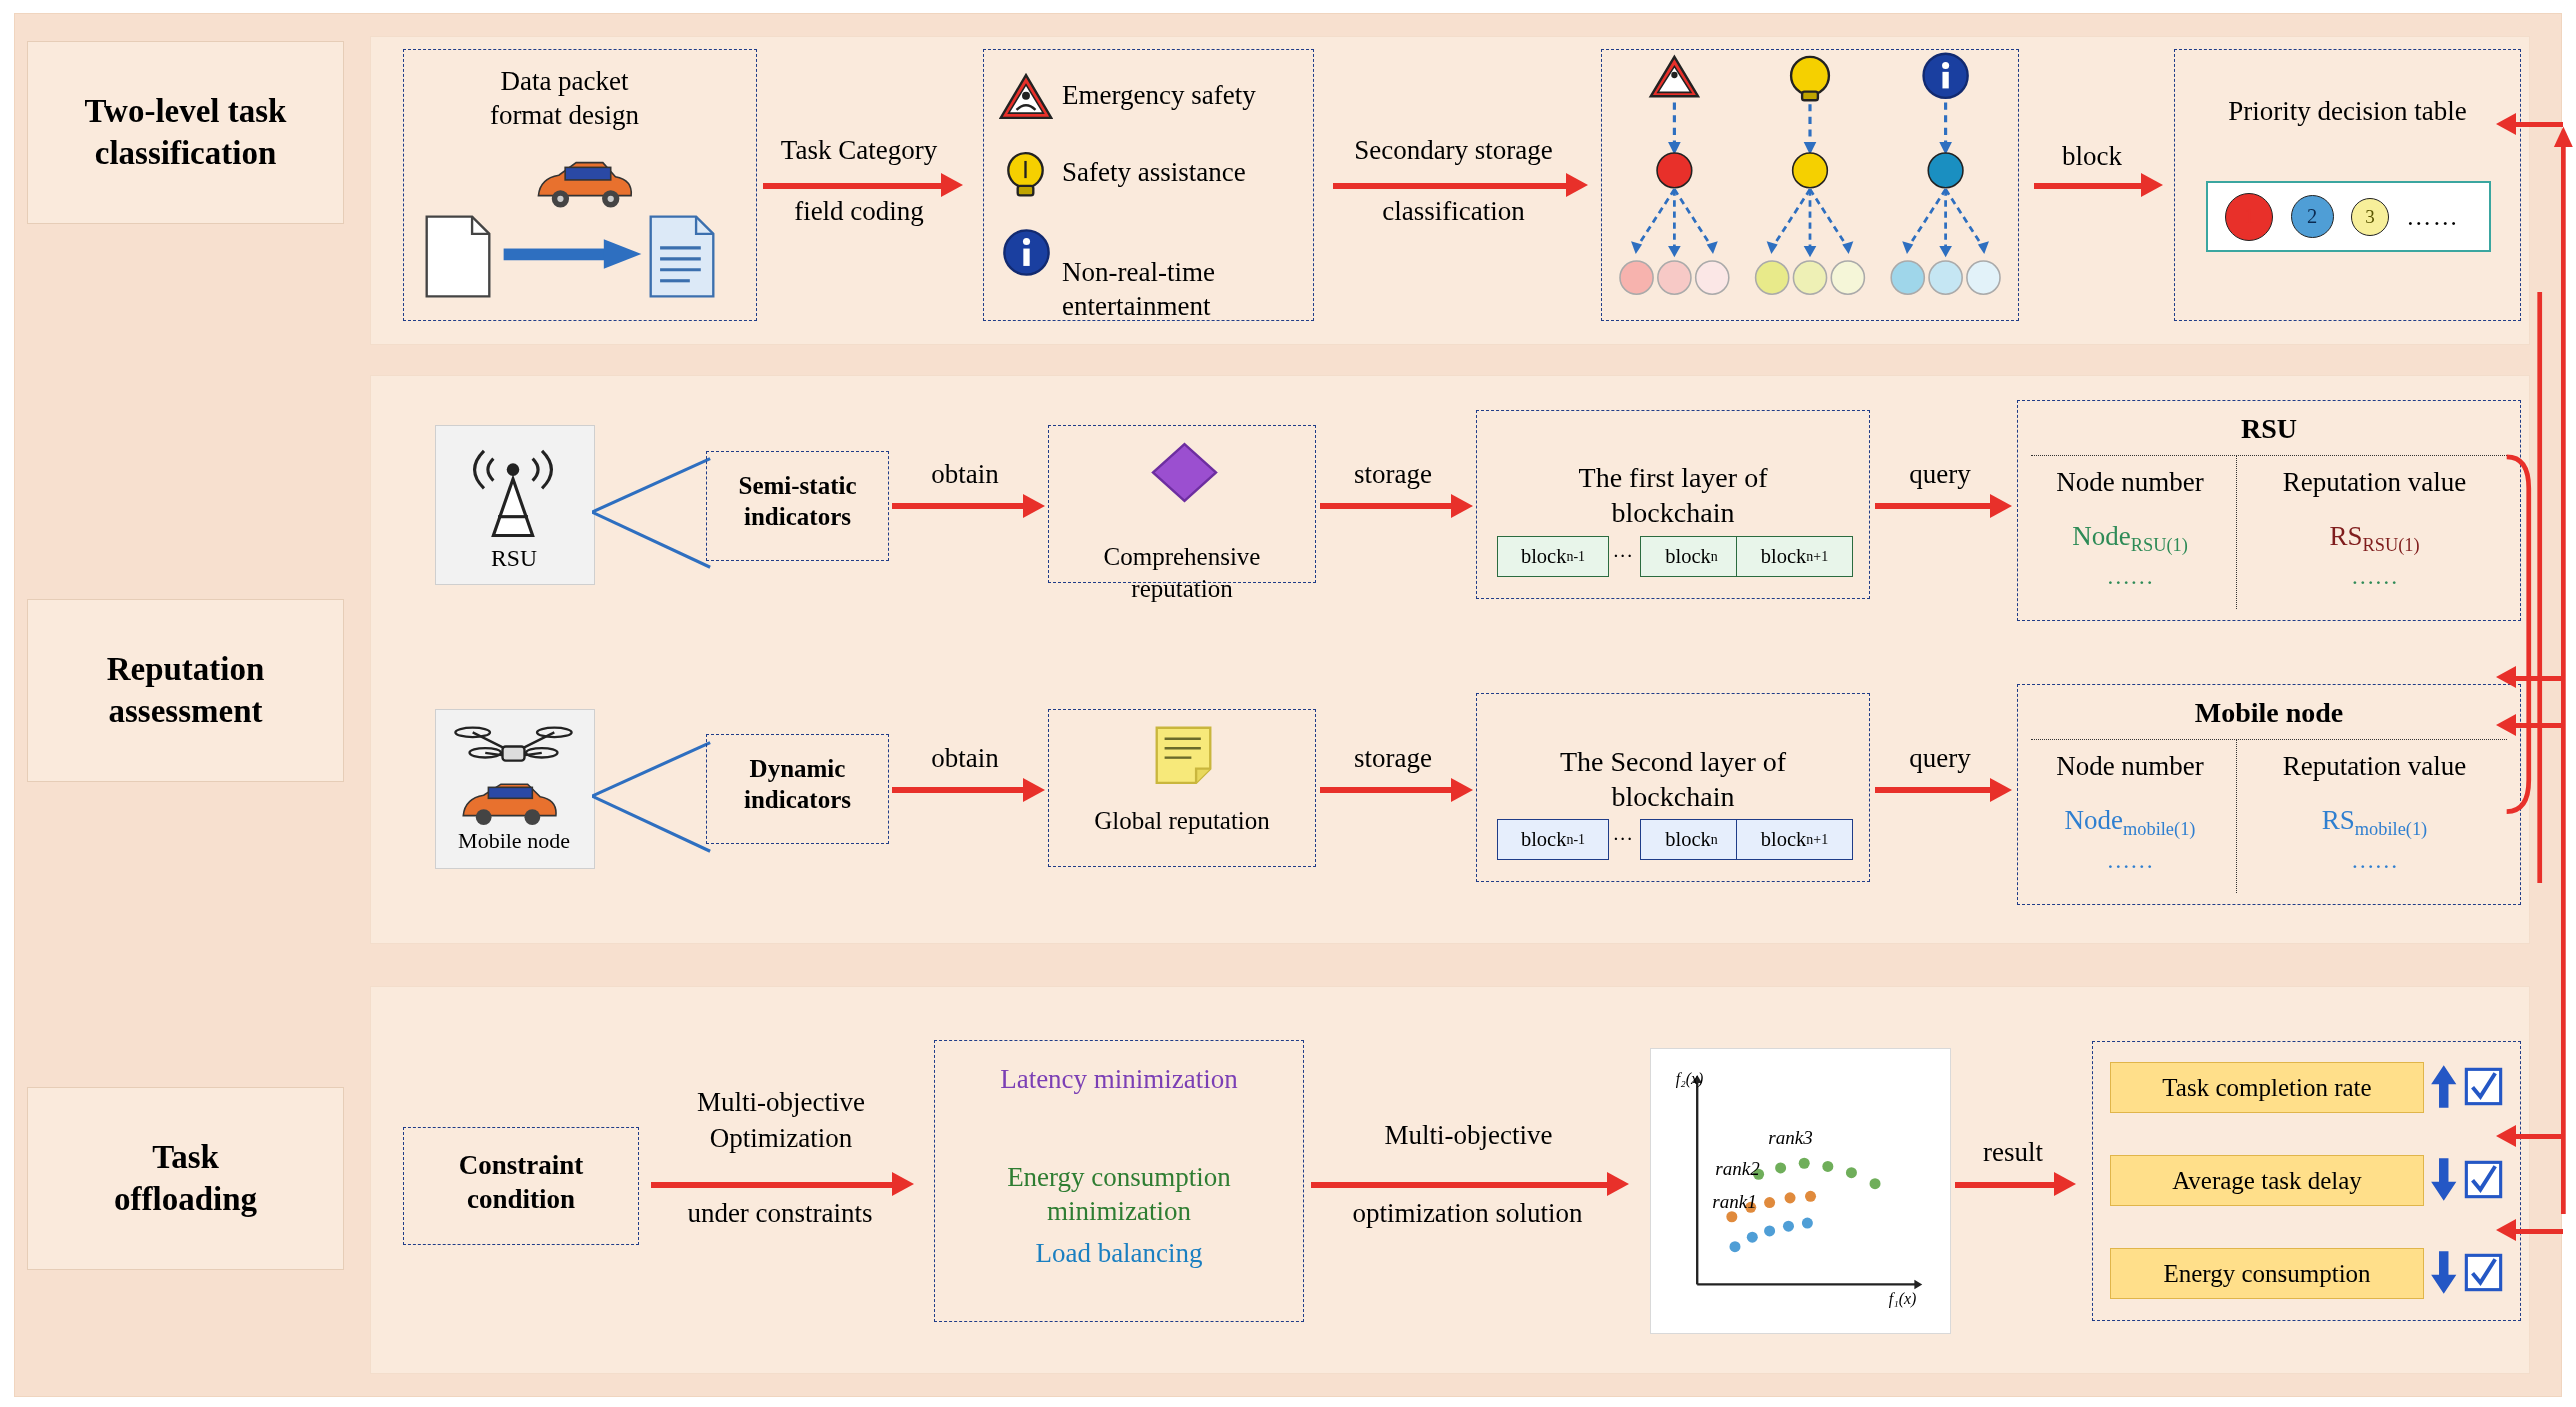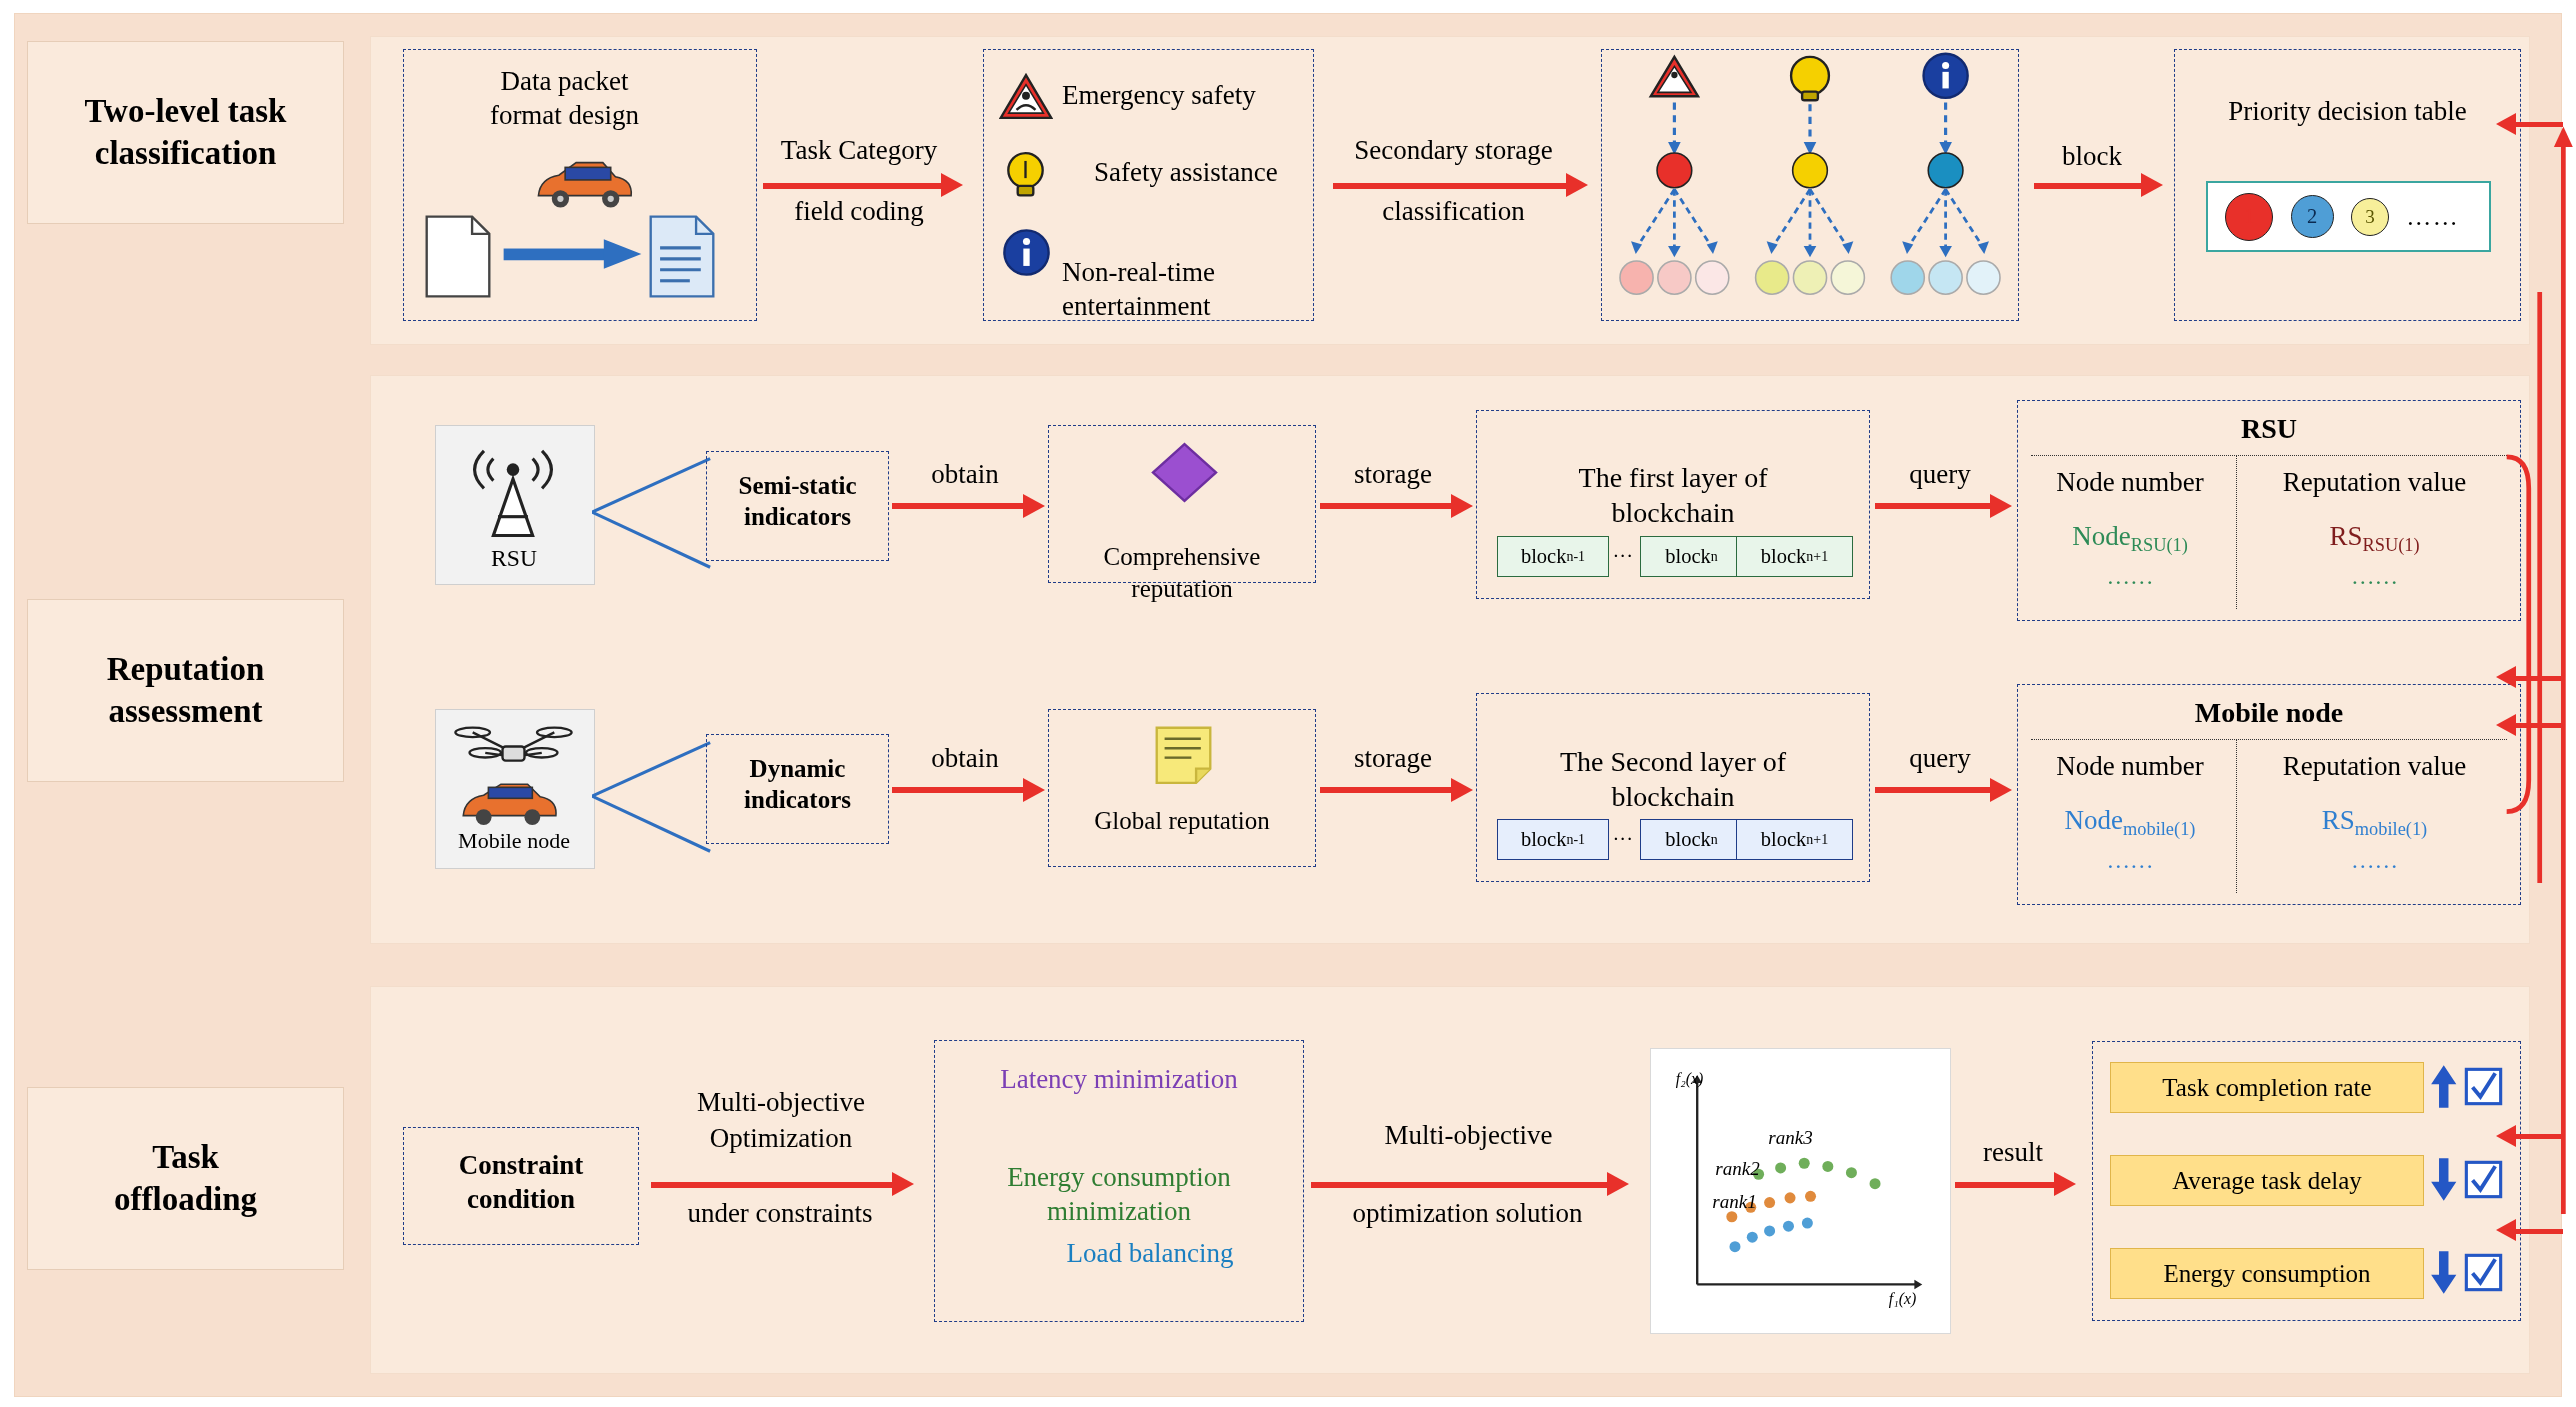--- a/index.html
+++ b/index.html
@@ -132,21 +132,21 @@
   </svg>
   <div class="ctext" style="left:1062px;top:79px;width:252px;text-align:left;font-size:27px;">
     <span>Emergency safety</span>
   </div>
 
   <svg style="position:absolute;left:1002px;top:150px;" width="47" height="50" viewBox="0 0 60 64">
     <circle cx="30" cy="26" r="22" fill="#f5d000" stroke="#222" stroke-width="3"></circle>
     <rect x="20" y="46" width="20" height="12" rx="3" fill="#bfa400" stroke="#222" stroke-width="3"></rect>
     <path d="M30 14 v22" stroke="#222" stroke-width="3"></path>
   </svg>
-  <div class="ctext" style="left:1094px;top:156px;width:252px;text-align:left;font-size:27px;">
+  <div class="ctext" style="left:1062px;top:156px;width:252px;text-align:left;font-size:27px;">
     <span>Safety assistance</span>
   </div>
 
   <svg style="position:absolute;left:1002px;top:228px;" width="49" height="49" viewBox="0 0 62 62">
     <circle cx="31" cy="31" r="28" fill="#1a3fa0" stroke="#122a70" stroke-width="3"></circle>
     <circle cx="31" cy="17" r="4.5" fill="#fff"></circle>
     <rect x="27" y="26" width="8" height="22" fill="#fff"></rect>
   </svg>
   <div class="ctext" style="left:1062px;top:222px;width:260px;text-align:left;font-size:27px;white-space:pre-line;">
     <span>Non-real-time
@@ -489,21 +489,21 @@
   </div>
 
   <div class="dbox" style="left:934px;top:1040px;width:370px;height:282px;"></div>
   <div class="ctext" style="left:934px;top:1063px;width:370px;font-size:27px;color:#7b3fb5;">
     <span>Latency minimization</span>
   </div>
   <div class="ctext" style="left:934px;top:1127px;width:370px;font-size:27px;color:#2e7d32;white-space:pre-line;">
     <span>Energy consumption
 minimization</span>
   </div>
-  <div class="ctext" style="left:934px;top:1237px;width:370px;font-size:27px;color:#1a7fc1;margin-left:31px;">
+  <div class="ctext" style="left:934px;top:1237px;width:370px;font-size:27px;color:#1a7fc1;">
     <span>Load balancing</span>
   </div>
 
   <div class="arrow-line" style="left:1311px;top:1182px;width:299px;height:5.5px;"></div>
   <div class="arrow-head" style="left:1607px;top:1172px;border-left:22px solid #e8302a;border-top:12.6px solid transparent;border-bottom:12.6px solid transparent;"></div>
   <div class="lbl" style="left:1311px;top:1119px;width:315px;font-size:27px;">
     <span>Multi-objective</span>
   </div>
   <div class="lbl" style="left:1298px;top:1197px;width:339px;font-size:27px;">
     <span>optimization solution</span>

